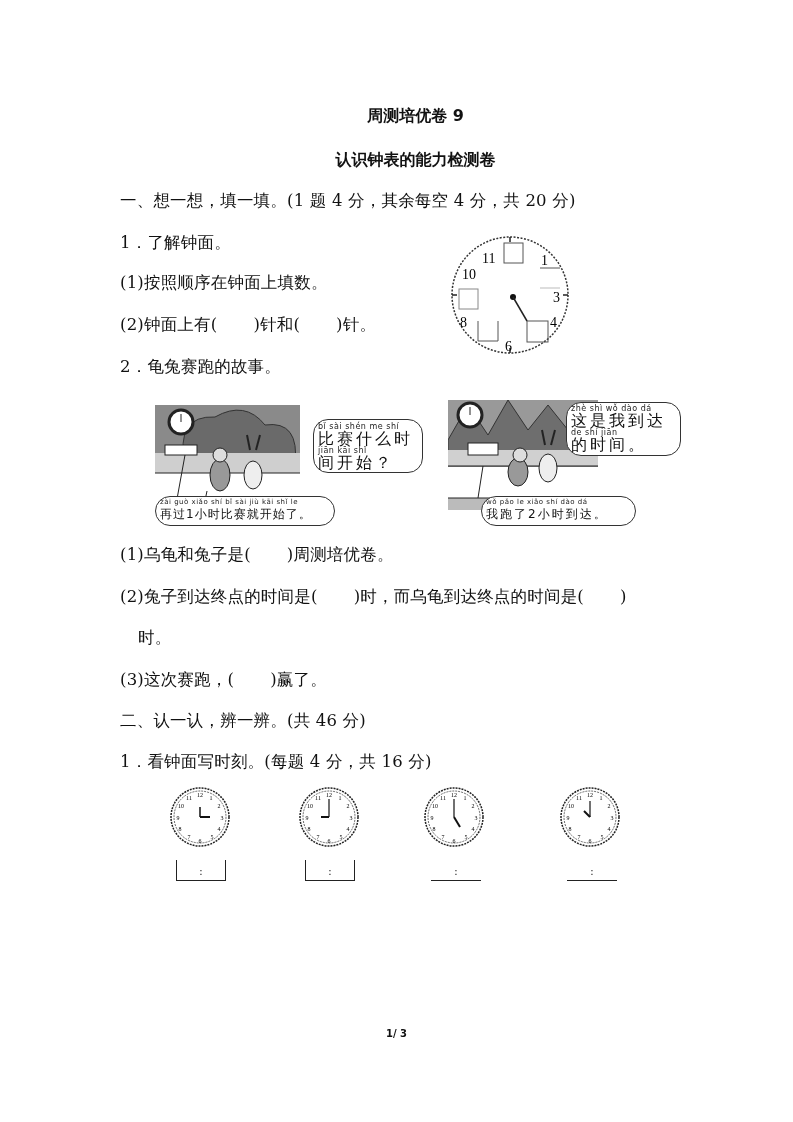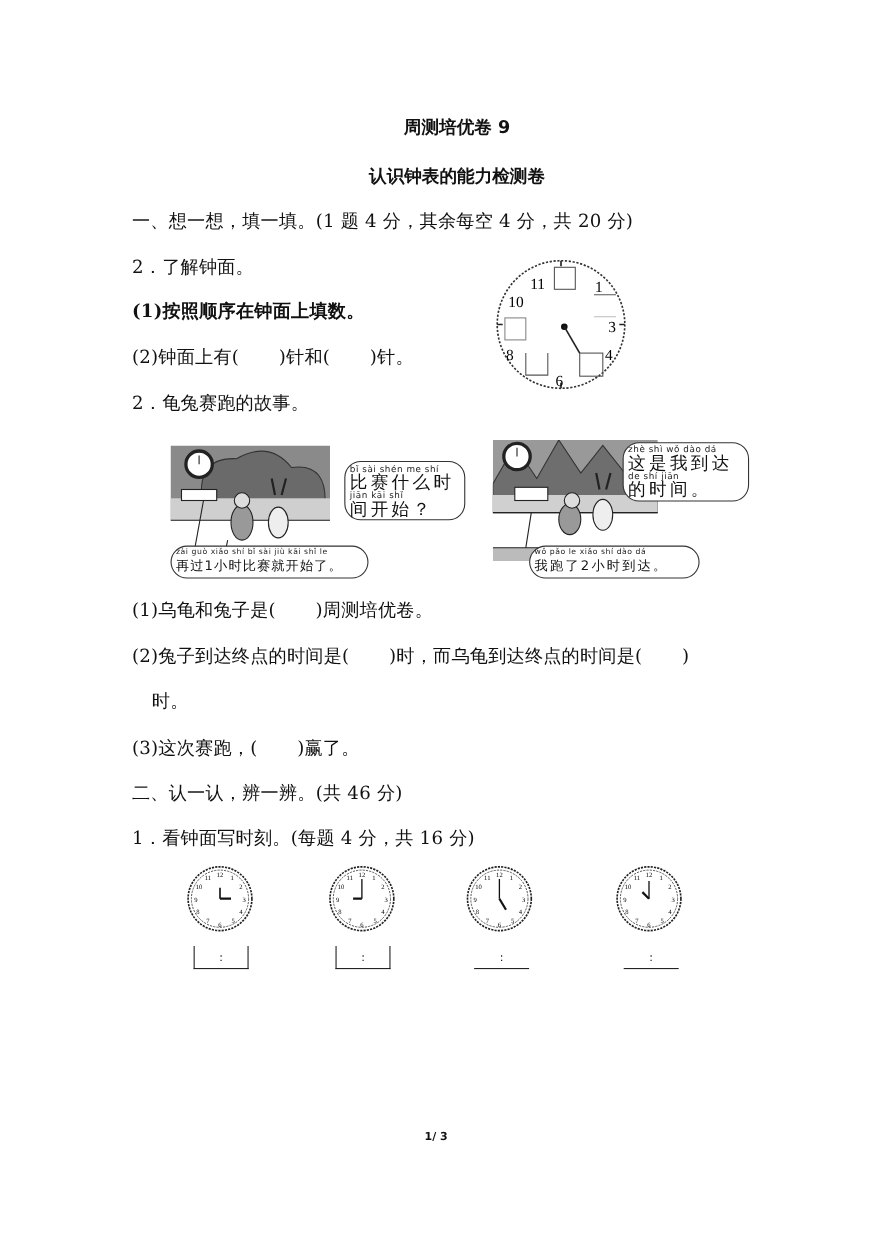--- a/index.html
+++ b/index.html
@@ -17,22 +17,22 @@
   .answer-box { border-left:1px solid #222; border-right:1px solid #222; border-bottom:1px solid #222; width:48px; height:20px; text-align:center; font-size:10px; line-height:24px; font-family:"DejaVu Sans", sans-serif; }
   .answer-line { border-bottom:1px solid #222; width:50px; height:20px; text-align:center; font-size:10px; line-height:24px; font-family:"DejaVu Sans", sans-serif; }
 </style>
 </head>
 <body>
 
 <div class="abs title" style="top:106px;">周测培优卷 9</div>
 <div class="abs title" style="top:150px;">认识钟表的能力检测卷</div>
 
 <div class="abs line" style="top:190px;">一、想一想，填一填。(1 题 4 分，其余每空 4 分，共 20 分)</div>
-<div class="abs line" style="top:232px;">2．了解钟面。</div>
-<div class="abs line" style="top:272px;font-weight:bold;">(1)按照顺序在钟面上填数。</div>
+<div class="abs line" style="top:232px;">1．了解钟面。</div>
+<div class="abs line" style="top:272px;">(1)按照顺序在钟面上填数。</div>
 <div class="abs line" style="top:314px;">
   <span>(2)钟面上有(</span><span class="blank"></span><span>)针和(</span><span class="blank"></span><span>)针。</span>
 </div>
 <div class="abs line" style="top:356px;text-align:right;">2．龟兔赛跑的故事。</div>
 
 <svg class="abs" style="left:445px; top:233px;" width="130" height="125" viewBox="0 0 130 125">
   <circle cx="65" cy="62" r="58" fill="#fff" stroke="#333" stroke-width="1.5" stroke-dasharray="2 1.5"></circle>
   <line x1="65" y1="4" x2="65" y2="9" stroke="#222" stroke-width="1.5"></line>
   <line x1="65" y1="115" x2="65" y2="120" stroke="#222" stroke-width="1.5"></line>
   <line x1="7" y1="62" x2="12" y2="62" stroke="#222" stroke-width="1.5"></line>

